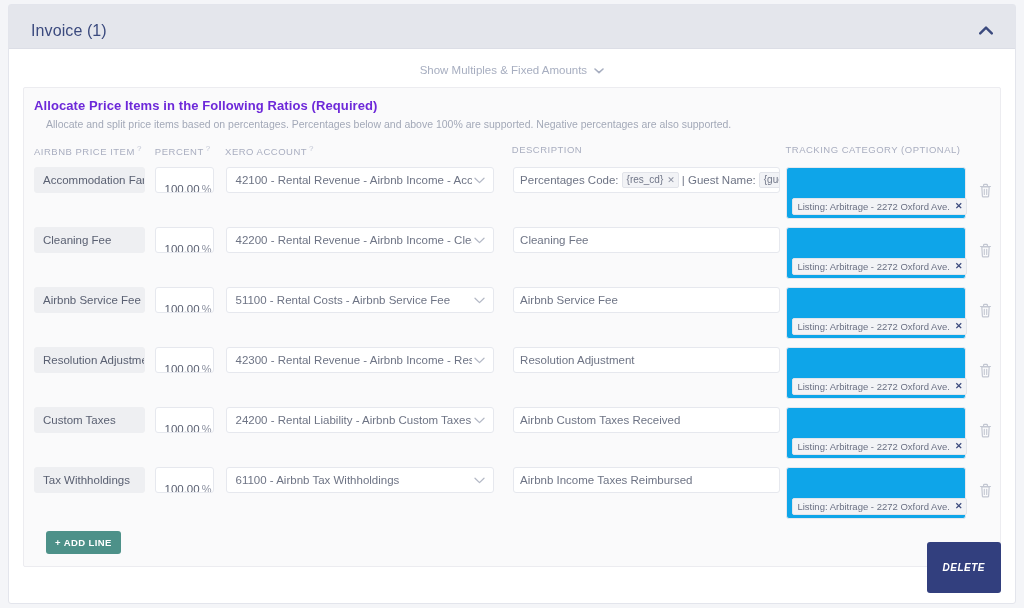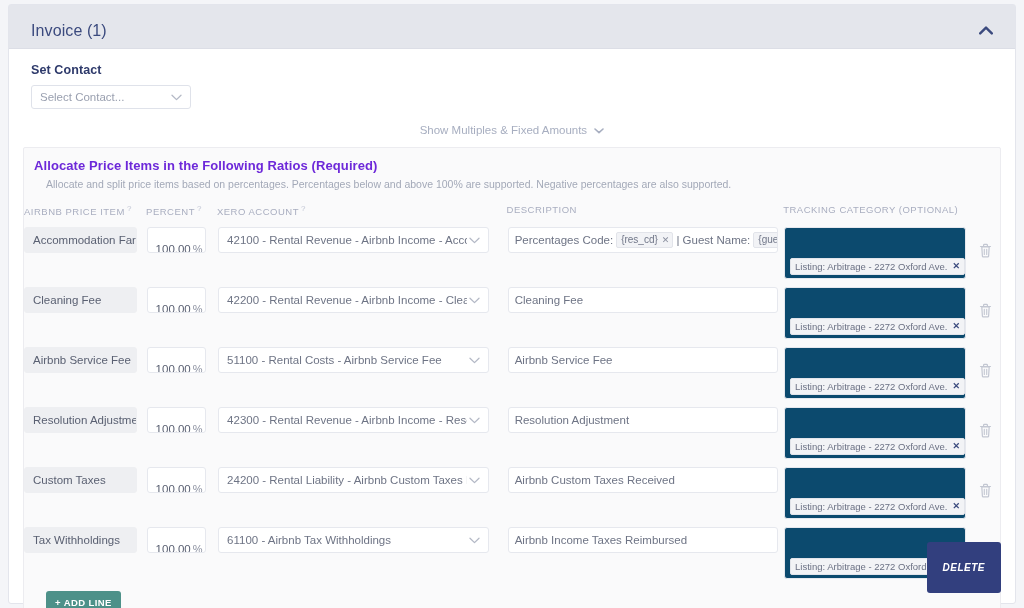--- a/index.html
+++ b/index.html
@@ -133,21 +133,21 @@
     white-space: nowrap;
   }
   .th .qmark {
     font-size: 8px;
     vertical-align: super;
     color: #c1c6d4;
     margin-left: 2px;
   }
 
   
-  .c-item   { width: 118px; }
+  .c-item   { width: 118px; margin-left: 10px; }
   .c-pct    { width: 62px;  margin-left: 10px; }
   .c-acct   { width: 285px; margin-left: 12px; }
   .c-desc   { width: 285px; margin-left: 19px; }
   .c-track  { width: 192px; margin-left: 6px; }
   .c-del    { width: 30px;  margin-left: 6px; }
 
   .trow {
     display: flex;
     align-items: flex-start;
     padding: 4px 0;
@@ -218,21 +218,21 @@
     color: #8b90a0;
     cursor: pointer;
   }
 
   
   .track-box {
     height: 52px;
     box-sizing: border-box;
     border: 1px solid #e6e8ee;
     border-radius: 3px;
-    background: #0c4a6e;
+    background: #0ea5e9;
     position: relative;
     width: 100%;
   }
   .track-tag {
     position: absolute;
     left: 5px;
     bottom: 3px;
     display: inline-flex;
     align-items: center;
     background: #f2f3f6;
@@ -303,31 +303,20 @@
 
   <div class="card-header">
     <div class="card-header-title">Invoice (1)</div>
     <div class="collapse-chevron">
       <svg width="14" height="9" viewBox="0 0 14 9" aria-hidden="true">
         <path d="M1.2 7.4 L7 1.6 L12.8 7.4" fill="none" stroke="#3b4a7e" stroke-width="2.4" stroke-linecap="round" stroke-linejoin="round"></path>
       </svg>
     </div>
   </div>
 
-  <div class="contact-block">
-    <div class="contact-label">Set Contact</div>
-    <div class="contact-select">
-      <span class="txt">Select Contact...</span>
-      <span class="chev-sm">
-        <svg width="11" height="7" viewBox="0 0 11 7">
-            <path d="M1 1.3 L5.5 5.6 L10 1.3" fill="none" stroke="#b4b9c6" stroke-width="1.3" stroke-linecap="round" stroke-linejoin="round"></path>
-          </svg>
-      </span>
-    </div>
-  </div>
 
   <div class="show-multiples-row">
     <span class="show-multiples">
       <span>Show Multiples &amp; Fixed Amounts</span>
       <span class="caret">
         <svg width="10" height="6" viewBox="0 0 10 6" style="vertical-align:middle">
             <path d="M1 1 L5 4.6 L9 1" fill="none" stroke="#a7aec0" stroke-width="1.6" stroke-linecap="round" stroke-linejoin="round"></path>
           </svg>
       </span>
     </span>

